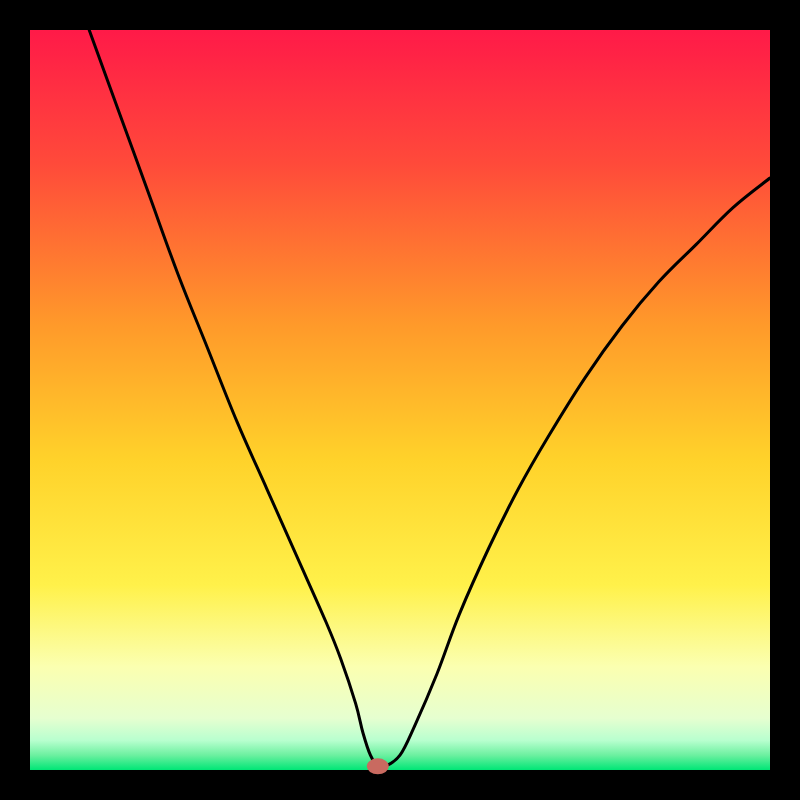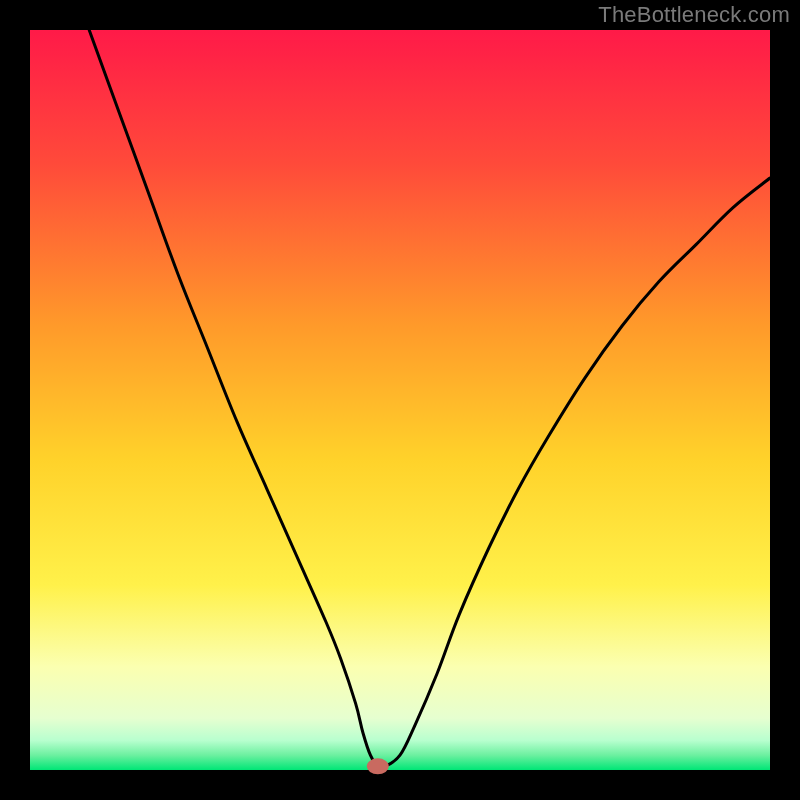--- a/index.html
+++ b/index.html
@@ -28,21 +28,20 @@
     z-index: 5;
   }
   svg {
     display: block;
   }
 </style>
 </head>
 <body>
 
 <div class="frame">
-  <div class="attribution">TheBottleneck.com</div>
   <svg id="chart-svg" width="800" height="800" viewBox="0 0 800 800">
     <defs>
       <linearGradient id="bg-grad" x1="0" y1="0" x2="0" y2="1">
         <stop offset="0%" stop-color="#ff1a48"></stop>
         <stop offset="18%" stop-color="#ff4a3a"></stop>
         <stop offset="40%" stop-color="#ff9a2a"></stop>
         <stop offset="58%" stop-color="#ffd22a"></stop>
         <stop offset="75%" stop-color="#fff14a"></stop>
         <stop offset="86%" stop-color="#fbffb0"></stop>
         <stop offset="93%" stop-color="#e6ffd0"></stop>

